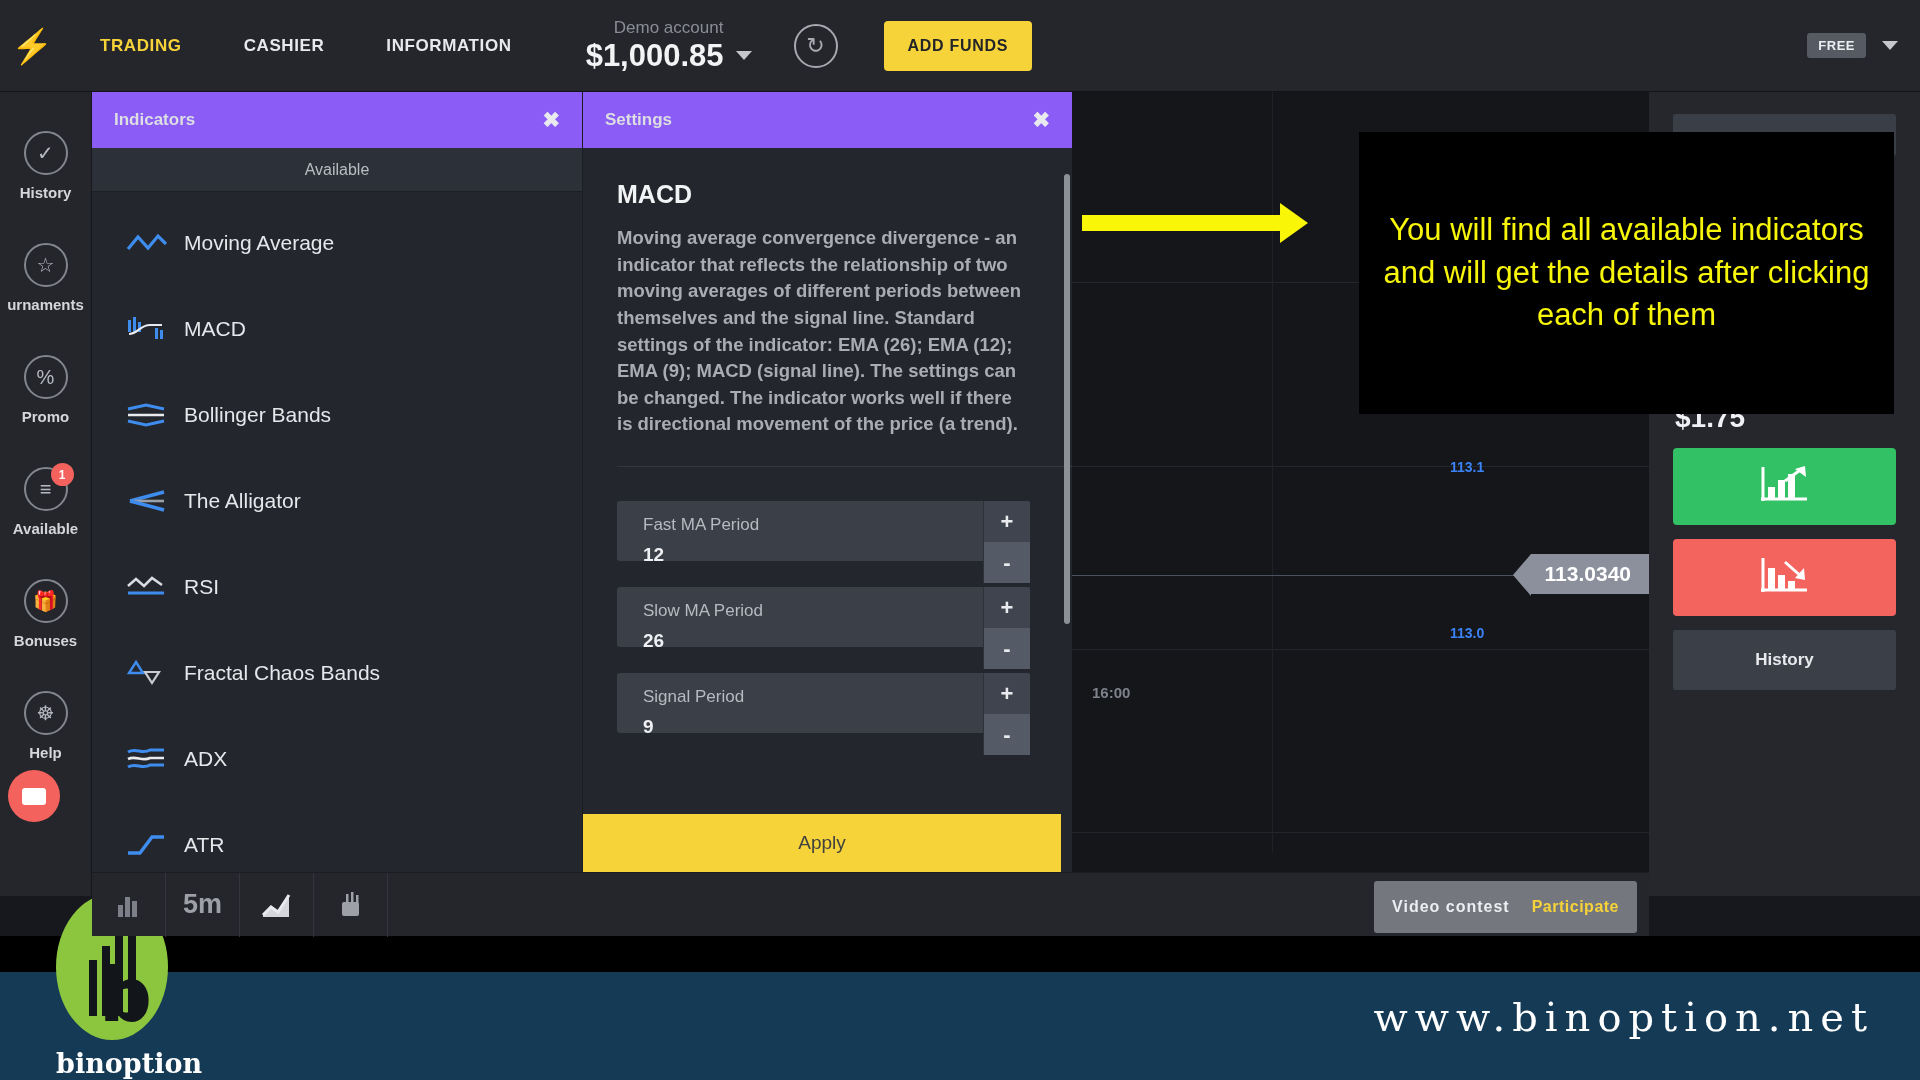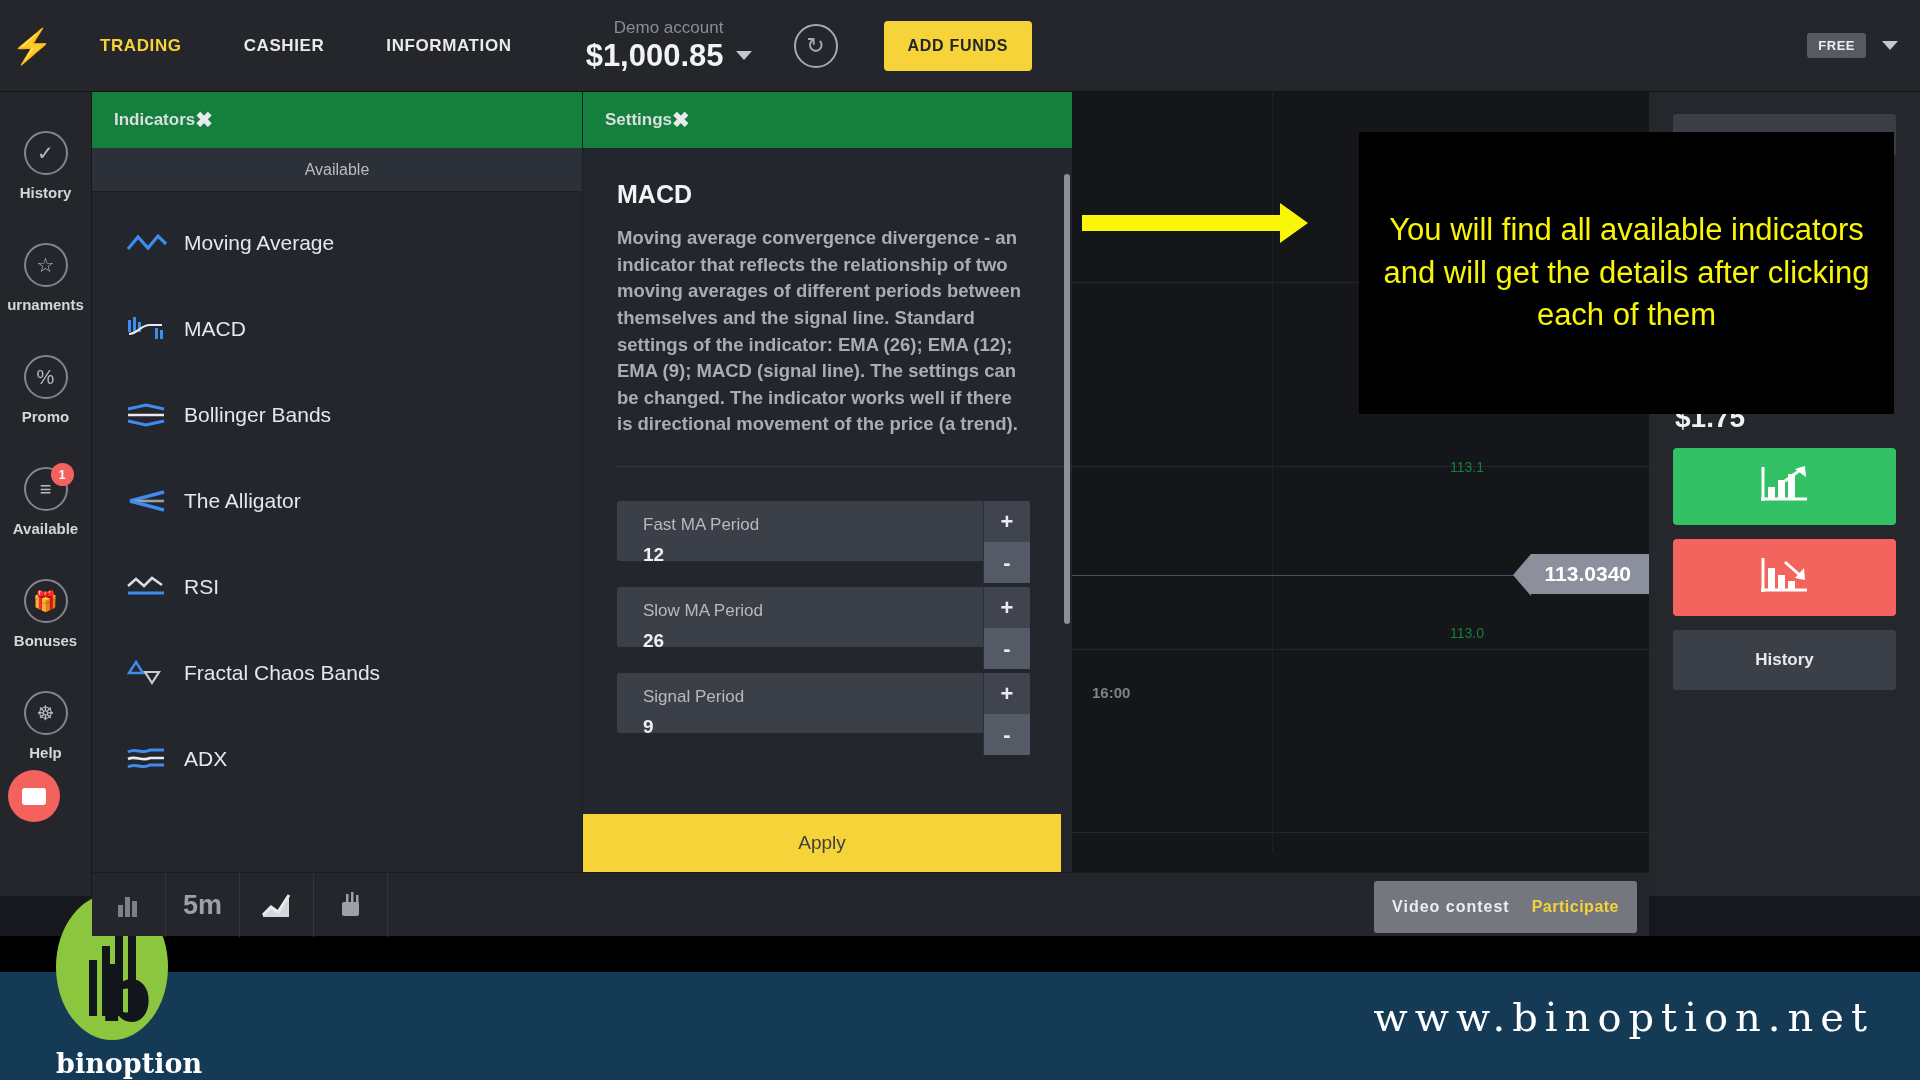--- a/index.html
+++ b/index.html
@@ -102,43 +102,43 @@
     position: absolute; left: 92px; top: 92px; width: 1557px; height: 804px;
     background: #14161a; overflow: hidden;
   }
   .chart-watermark {
     position: absolute; left: 700px; top: 455px;
     font-size: 150px; font-weight: bold; color: #2b2f38; letter-spacing: 6px;
   }
   .gridline { position: absolute; left: 0; width: 100%; height: 1px; background: #23262d; }
   .vgrid { position: absolute; top: 0; height: 760px; width: 1px; background: #1e2128; }
   .price-label {
-    position: absolute; color: #15803d; font-size: 14px; font-weight: normal;
+    position: absolute; color: #3b82f6; font-size: 14px; font-weight: bold;
   }
   .price-tag {
     position: absolute; right: 0; top: 462px;
     background: #8b909c; color: #fff; font-size: 21px; font-weight: bold;
     padding: 8px 18px 8px 14px; display: flex; align-items: center;
   }
   .price-tag::before {
     content: ""; position: absolute; left: -18px; top: 0;
     border-top: 21px solid transparent; border-bottom: 21px solid transparent;
     border-right: 18px solid #8b909c;
   }
   .time-label { position: absolute; color: #7e828b; font-size: 15px; font-weight: bold; }
   .curline { position: absolute; left: 0; width: 100%; height: 1px; background: #4b5160; }
 
   
   .ind-panel {
     position: absolute; left: 92px; top: 92px; width: 490px; height: 780px;
     background: #23262c; z-index: 30;
   }
   .panel-head {
-    height: 56px; display: flex; align-items: center; 
-    padding: 0 22px; background: #15803d;
+    height: 56px; display: flex; align-items: center; justify-content: space-between;
+    padding: 0 22px; background: #8b5cf6;
   }
   .panel-title { color: #dcdee2; font-size: 17px; font-weight: bold; }
   .panel-close { color: #e8eaee; font-size: 21px; font-weight: bold; cursor: pointer; }
   .available-tab {
     height: 44px; background: #2c3038; color: #b9bcc2; font-size: 16px;
     display: flex; align-items: center; justify-content: center; cursor: pointer;
     border-bottom: 1px solid #1c1f24;
   }
   .ind-list { padding-top: 8px; }
   .ind-row {
@@ -223,21 +223,21 @@
   .btn-put { background: #f4645f; }
   .btn-hotkeys {
     height: 60px; width: 100%; background: #3b3f47; border: none;
     color: #e7e9ec; font-size: 17px; font-weight: bold; cursor: pointer;
     border-radius: 3px; font-family: inherit;
   }
 
   
   .bottombar {
     position: absolute; left: 92px; top: 872px; width: 1557px; height: 64px;
-    background: #24262c; display: flex; align-items: flex-start;
+    background: #24262c; display: flex; align-items: center;
     border-top: 1px solid #1a1c21; z-index: 25;
   }
   .tool-cell {
     width: 74px; height: 64px; display: flex; align-items: center; justify-content: center;
     border-right: 1px solid #32353c; cursor: pointer; color: #9da0a7;
   }
   .tool-cell.tf { font-size: 27px; font-weight: bold; color: #9da0a7; }
   .contest-pill {
     position: absolute; right: 12px; top: 8px;
     background: #74777d; border-radius: 3px; padding: 17px 18px;
@@ -435,20 +435,28 @@
         <div class="ind-ico">
           <svg width="42" height="26">
             <path d="M2,6 C10,1 16,9 24,4 L38,4" fill="none" stroke="#3e8ced" stroke-width="3"></path>
             <path d="M2,13 C10,9 16,16 24,12 L38,12" fill="none" stroke="#e8eaee" stroke-width="2.6"></path>
             <path d="M2,21 C10,16 16,24 24,19 L38,19" fill="none" stroke="#3e8ced" stroke-width="3"></path>
           </svg>
         </div>
         <div class="ind-name">ADX</div>
       </div>
 
+      <div class="ind-row">
+        <div class="ind-ico">
+          <svg width="42" height="24">
+              <polyline points="2,20 14,20 26,4 38,4" fill="none" stroke="#3e8ced" stroke-width="3.4"></polyline>
+            </svg>
+        </div>
+        <div class="ind-name">ATR</div>
+      </div>
 
     </div>
   </div>
 
   <div class="set-panel">
     <div class="panel-head">
       <div class="panel-title">Settings</div>
       <div class="panel-close">✖</div>
     </div>
     <div class="set-body">

